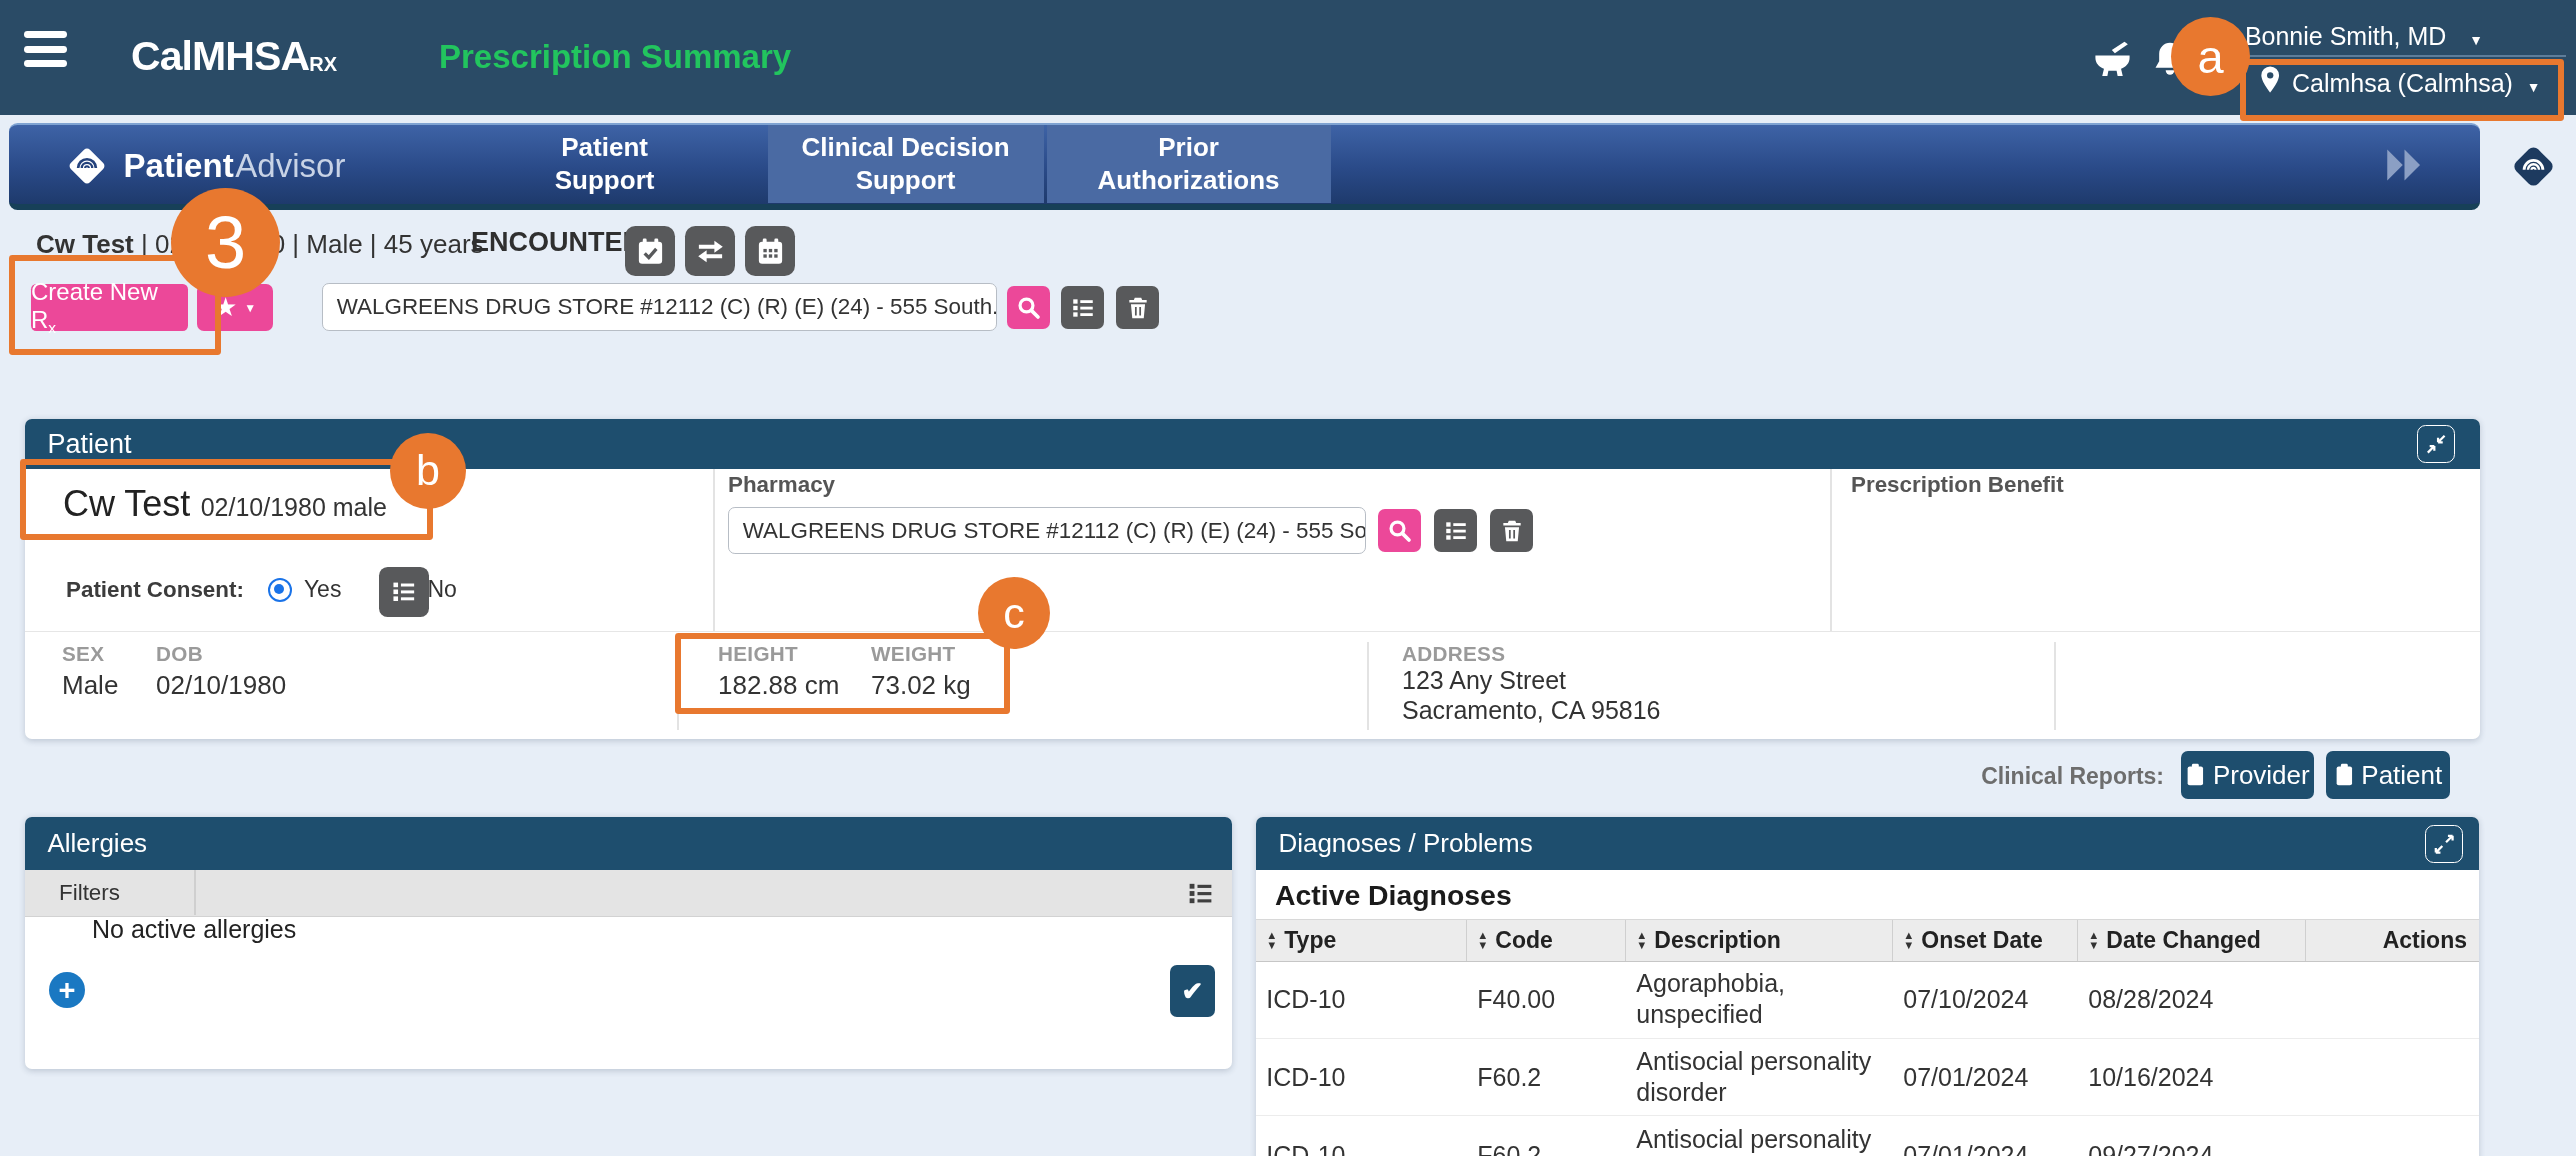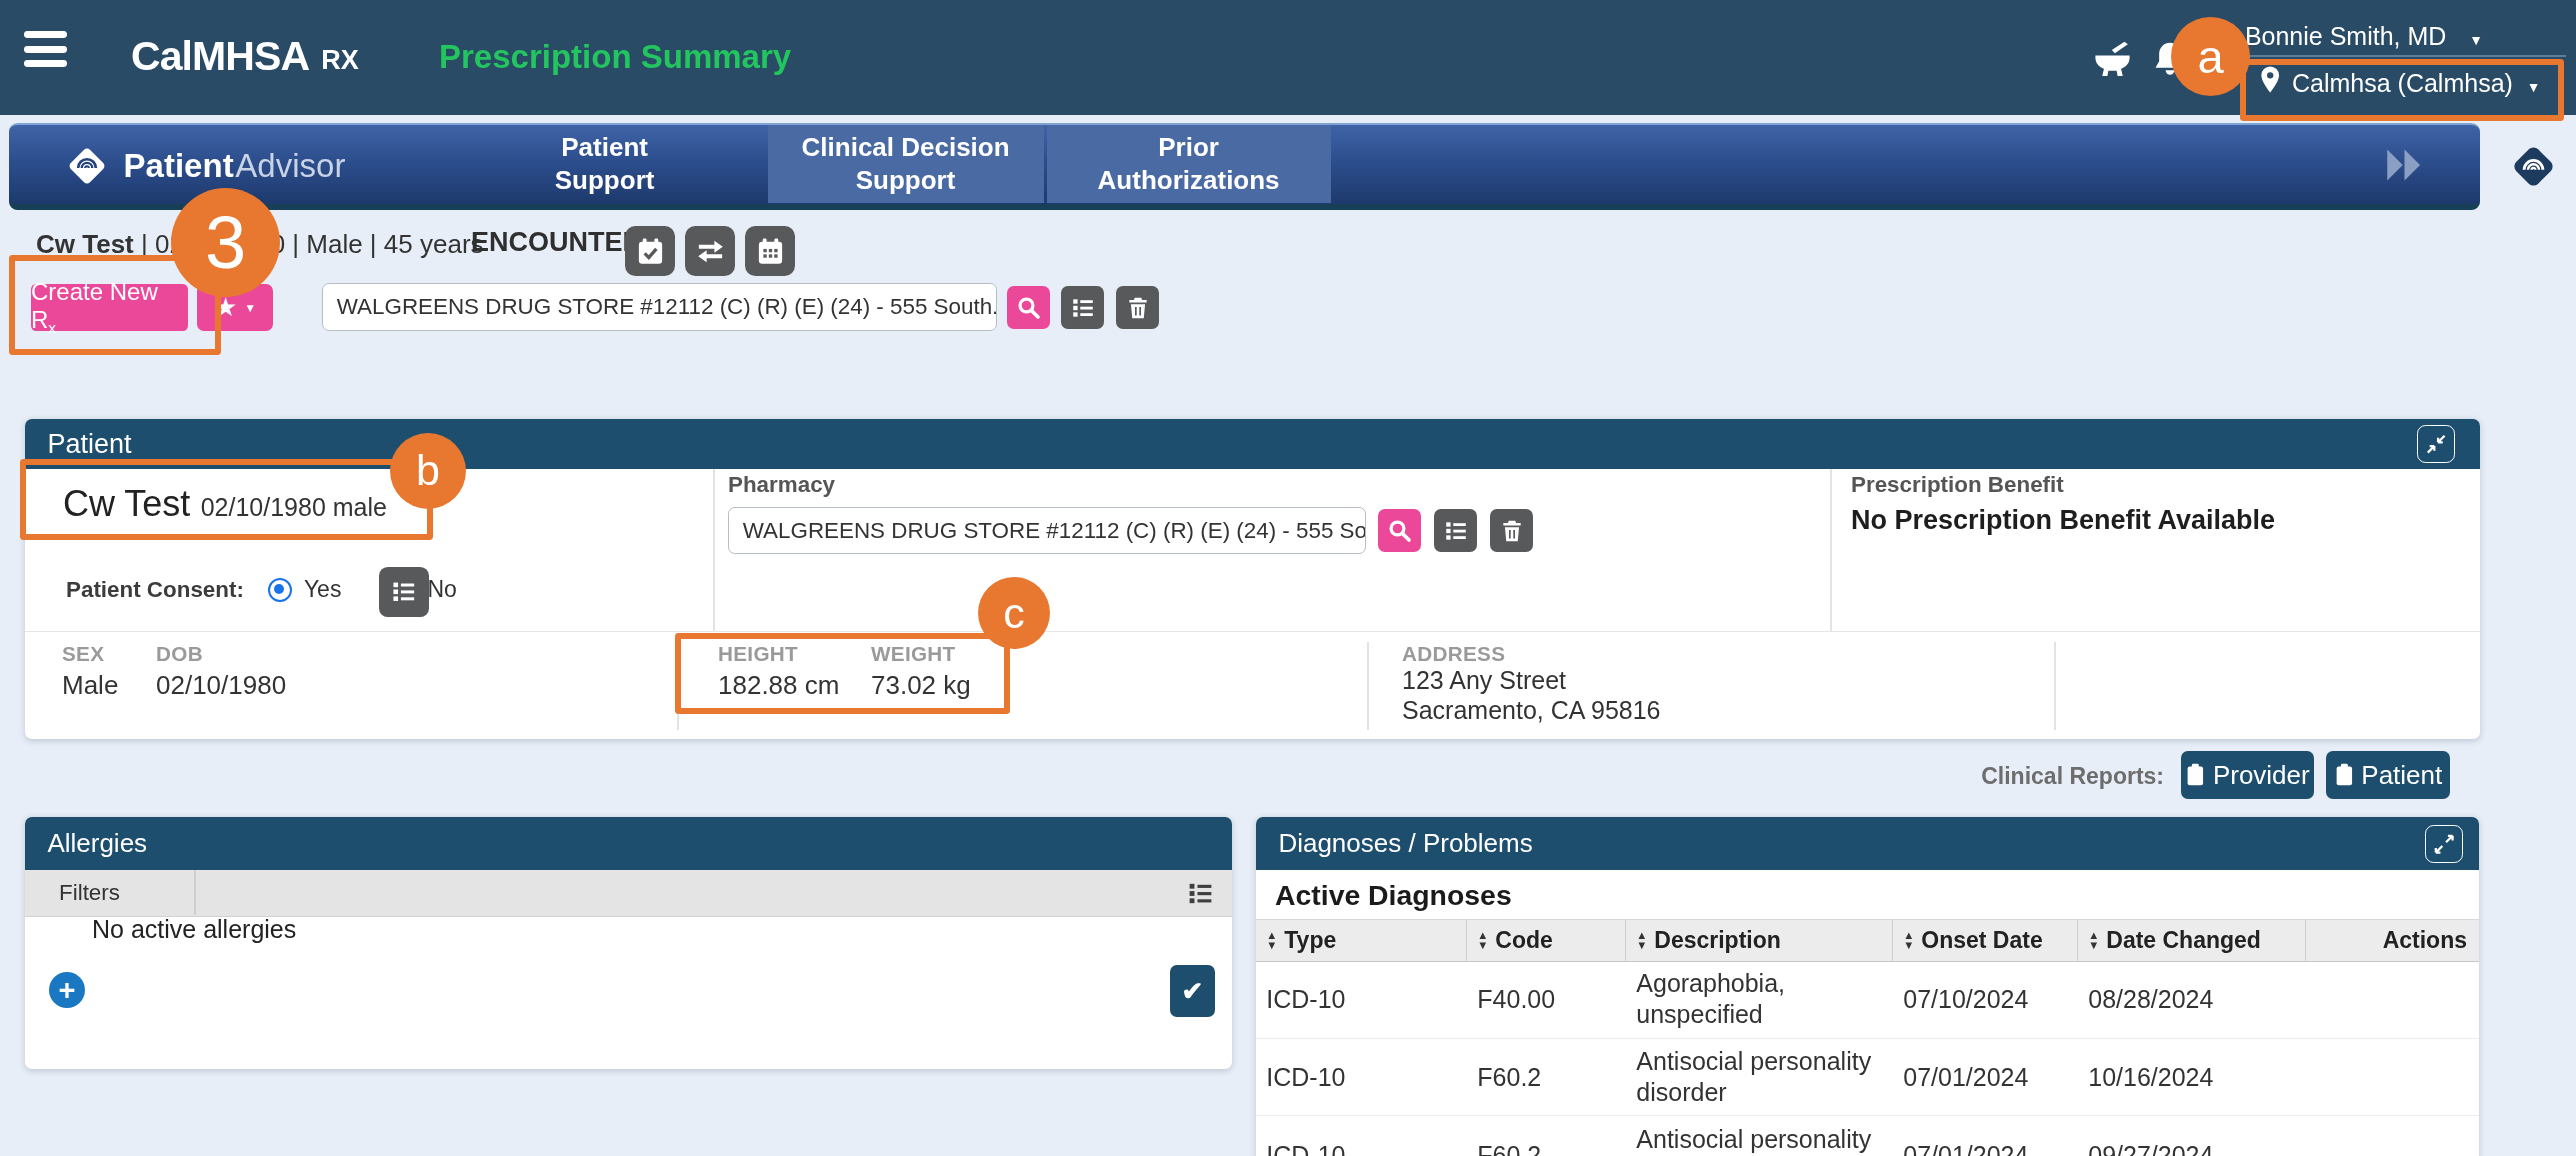--- a/index.html
+++ b/index.html
@@ -7,21 +7,21 @@
           font-family:"Liberation Sans",sans-serif;color:#333;}
   .abs{position:absolute;}
   .flexc{display:flex;align-items:center;}
 
   
   .tophdr{position:absolute;left:0;top:0;width:2576px;height:115px;background:#2A4B66;}
   .hamb{position:absolute;left:24px;top:31px;width:45px;height:38px;cursor:pointer;}
   .hamb b{display:block;width:43px;height:6.9px;background:#fff;border-radius:3.4px;margin-bottom:7.8px;}
   .brand{position:absolute;left:131px;top:33px;display:flex;align-items:flex-end;color:#fff;}
   .brand .main{font-size:41px;font-weight:bold;letter-spacing:-0.9px;}
-  .brand .suf{font-size:27px;font-weight:bold;margin-left:12px;padding-bottom:4.3px;}
+  .brand .suf{font-size:20px;font-weight:bold;margin-left:0;padding-bottom:4.3px;}
   .apptitle{position:absolute;left:439px;top:38px;font-size:33px;font-weight:600;color:#22c55e;}
   .hicon{position:absolute;}
   .userline{position:absolute;left:2240px;top:22.4px;width:243px;text-align:right;font-size:25px;color:#fff;white-space:nowrap;}
   .hdrdivider{position:absolute;left:2235px;top:55px;width:331px;height:1.7px;background:#5E7D9A;}
   .locline{position:absolute;left:2292px;top:69px;width:198px;font-size:25px;color:#fff;white-space:nowrap;}
   .wcaret::after{content:"▼";font-size:13.8px;color:#fff;}
 
   
   .nav{position:absolute;left:8.6px;top:123px;width:2471px;height:87px;box-sizing:border-box;
        background:linear-gradient(#3E63A6,#2A4A88 55%,#1E3A6C);
@@ -297,21 +297,20 @@
     <div class="graybtn abs" style="left:1465px;top:90px;width:43px;height:43px;border-radius:6.9px">
       <svg width="26" height="26" viewBox="0 0 24 24">
         <path d="M9 2.5h6l.8 2H20v2.5H4V4.5h4.2z" fill="#fff"></path>
         <path d="M5.5 8.5h13L17.3 21.5H6.7z" fill="#fff"></path>
         <path d="M10 11v8M14 11v8" stroke="#58595B" stroke-width="1.6"></path>
       </svg>
     </div>
 
     <div class="vline" style="left:1805px;top:50px;height:162px"></div>
     <div class="abs slab" style="left:1826px;top:53px">Prescription Benefit</div>
-    <div class="abs" style="left:1826px;top:86px;font-size:27px;font-weight:bold;color:#1E1E1E">No Prescription Benefit Available</div>
 
     <div class="abs" style="left:0;top:212px;width:2455px;height:109px;border-top:1.7px solid #E6E6E6">
       <div class="vline" style="left:652px;top:10.3px;height:88px"></div>
       <div class="vline" style="left:1342px;top:10.3px;height:88px"></div>
       <div class="vline" style="left:2029px;top:10.3px;height:88px"></div>
       <div class="abs lab" style="left:37px;top:10.3px">SEX</div>
       <div class="abs val" style="left:37px;top:38px">Male</div>
       <div class="abs lab" style="left:131px;top:10.3px">DOB</div>
       <div class="abs val" style="left:131px;top:38px">02/10/1980</div>
       <div class="abs lab" style="left:693px;top:10.3px">HEIGHT</div>

